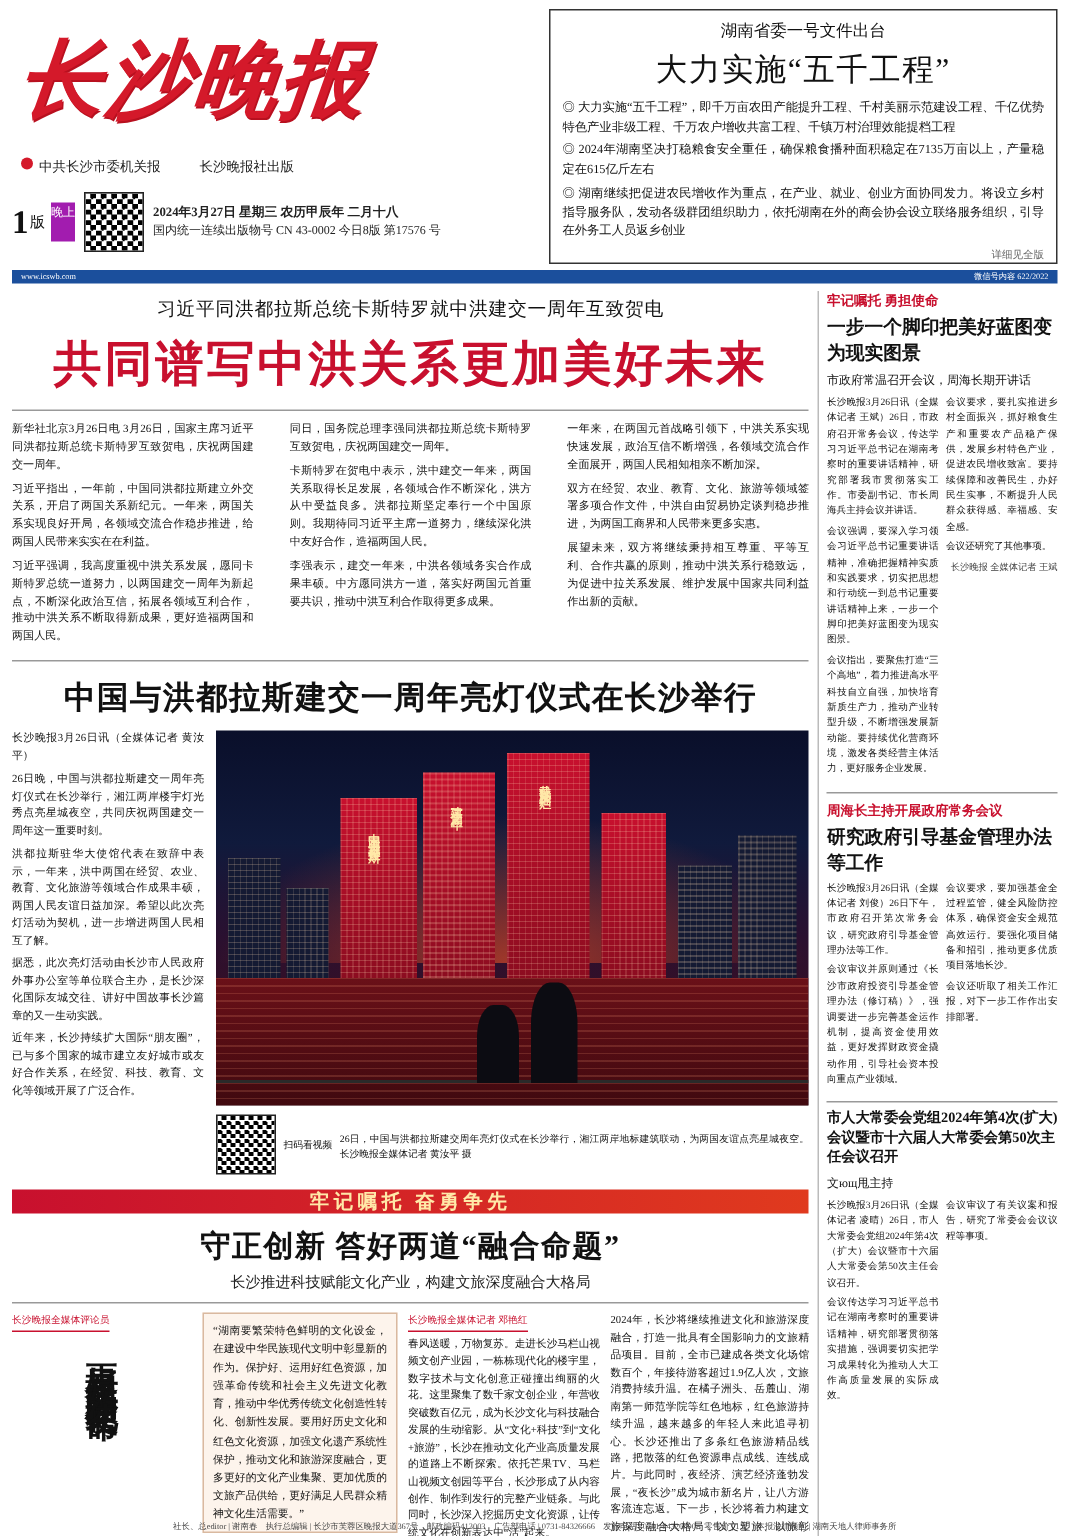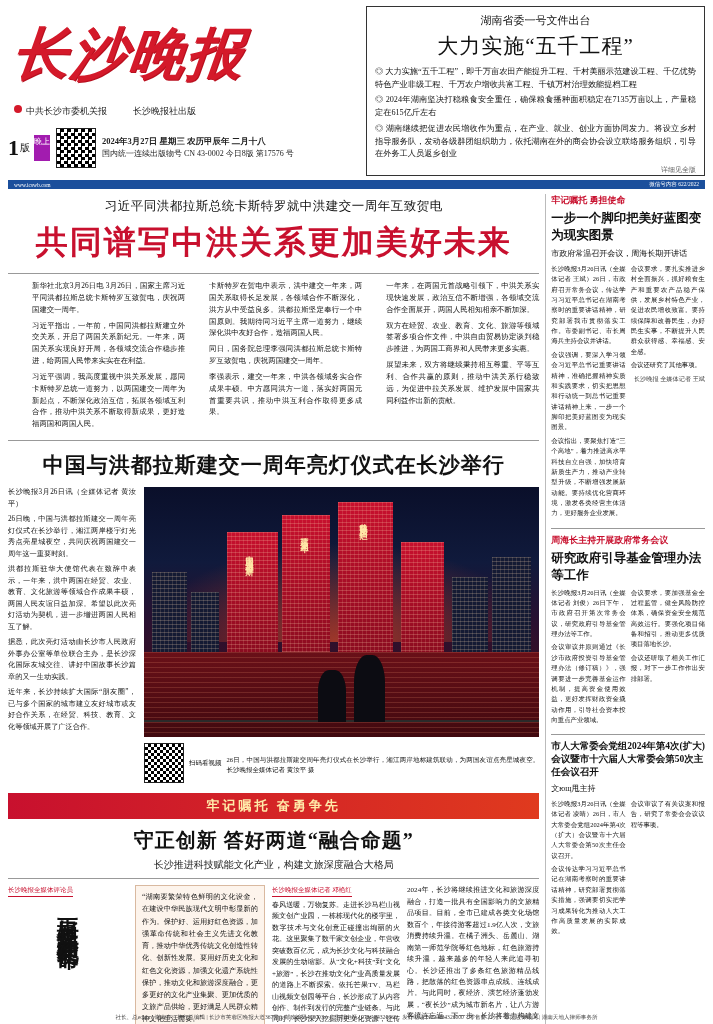--- a/index.html
+++ b/index.html
@@ -54,21 +54,21 @@
 
   
   .body-wrap { display:flex; margin-top:5px; }
   .left-col { width:536px; }
   .right-col { width:161px; margin-left:6px; border-left:1px solid #bbb; padding-left:5px; }
 
   .headline-kicker { text-align:center; font-size:12.5px; margin-top:4px; letter-spacing:.5px; }
   .headline-main { text-align:center; font-size:32px; font-weight:700; color:#c8102e; margin:6px 0 8px; letter-spacing:2px; }
   .rule { border-top:1px solid #999; margin:6px 0; }
 
-  .cols3 { display:flex; gap:24px; font-size:7.4px; line-height:1.6; text-align:justify;margin-left:24px; }
+  .cols3 { display:flex; gap:24px; font-size:7.4px; line-height:1.6; text-align:justify; }
   .cols3 > div { flex:1; }
   .cols3 p { margin:0 0 4px; }
 
   .sub-headline { text-align:center; font-size:21px; font-weight:700; margin:10px 0 8px; letter-spacing:1px; }
 
   .photo-area { display:flex; gap:8px; margin-top:4px; }
   .photo-left-text { width:128px; font-size:7.2px; line-height:1.6; text-align:justify; }
   .photo-left-text p { margin:0 0 4px; }
   .photo-box { flex:1; }
   .photo {
@@ -90,21 +90,21 @@
   .water::after { content:""; position:absolute; inset:0;
     background: repeating-linear-gradient(to bottom, rgba(255,160,120,.18) 0 1px, transparent 1px 5px); }
   .rail { position:absolute; left:0; right:0; bottom:6%; height:2px; background:#2a2a2a; }
   .fig { position:absolute; bottom:6%; background:#0c0c12; border-radius:40% 40% 0 0; }
   .photo-credit { font-size:6.5px; line-height:1.55; margin-top:4px; text-align:justify; }
   .qr-inline { width:40px; height:40px; background:repeating-conic-gradient(#000 0% 25%, #fff 0% 50%) 0 0/6px 6px; border:1px solid #222; }
   .qr-row { display:flex; align-items:center; gap:5px; margin-top:6px; }
   .qr-cap { font-size:6.5px; }
 
   
-  .red-banner { margin-top:10px; height:26px; background:linear-gradient(90deg,#c8102e,#e03a1e); display:flex; align-items:center; justify-content:center; }
+  .red-banner { margin-top:10px; height:16px; background:linear-gradient(90deg,#c8102e,#e03a1e); display:flex; align-items:center; justify-content:center; }
   .red-banner span { color:#ffe9a8; font-weight:700; font-size:13px; letter-spacing:3px; }
   .banner-head { text-align:center; font-size:20px; font-weight:700; margin:8px 0 4px; letter-spacing:1px;}
   .banner-sub { text-align:center; font-size:10px; color:#222; margin-bottom:6px; }
 
   .bottom-wrap { display:flex; gap:7px; margin-top:6px; }
   .bw-col { font-size:7.1px; line-height:1.62; text-align:justify; }
   .bw-col p { margin:0 0 4px; }
   .bw1 { width:120px; }
   .bw2 { width:130px; }
   .bw3 { width:128px; }
@@ -175,22 +175,22 @@
       <div class="headline-main">共同谱写中洪关系更加美好未来</div>
       <div class="rule"></div>
 
       <div class="cols3">
         <div>
           <p>新华社北京3月26日电 3月26日，国家主席习近平同洪都拉斯总统卡斯特罗互致贺电，庆祝两国建交一周年。</p>
           <p>习近平指出，一年前，中国同洪都拉斯建立外交关系，开启了两国关系新纪元。一年来，两国关系实现良好开局，各领域交流合作稳步推进，给两国人民带来实实在在利益。</p>
           <p>习近平强调，我高度重视中洪关系发展，愿同卡斯特罗总统一道努力，以两国建交一周年为新起点，不断深化政治互信，拓展各领域互利合作，推动中洪关系不断取得新成果，更好造福两国和两国人民。</p>
         </div>
         <div>
+          <p>同日，国务院总理李强同洪都拉斯总统卡斯特罗互致贺电，庆祝两国建交一周年。</p>
           <p>卡斯特罗在贺电中表示，洪中建交一年来，两国关系取得长足发展，各领域合作不断深化，洪方从中受益良多。洪都拉斯坚定奉行一个中国原则。我期待同习近平主席一道努力，继续深化洪中友好合作，造福两国人民。</p>
-          <p>同日，国务院总理李强同洪都拉斯总统卡斯特罗互致贺电，庆祝两国建交一周年。</p>
           <p>李强表示，建交一年来，中洪各领域务实合作成果丰硕。中方愿同洪方一道，落实好两国元首重要共识，推动中洪互利合作取得更多成果。</p>
         </div>
         <div>
           <p>一年来，在两国元首战略引领下，中洪关系实现快速发展，政治互信不断增强，各领域交流合作全面展开，两国人民相知相亲不断加深。</p>
           <p>双方在经贸、农业、教育、文化、旅游等领域签署多项合作文件，中洪自由贸易协定谈判稳步推进，为两国工商界和人民带来更多实惠。</p>
           <p>展望未来，双方将继续秉持相互尊重、平等互利、合作共赢的原则，推动中洪关系行稳致远，为促进中拉关系发展、维护发展中国家共同利益作出新的贡献。</p>
         </div>
       </div>
 
       <div class="rule"></div>

